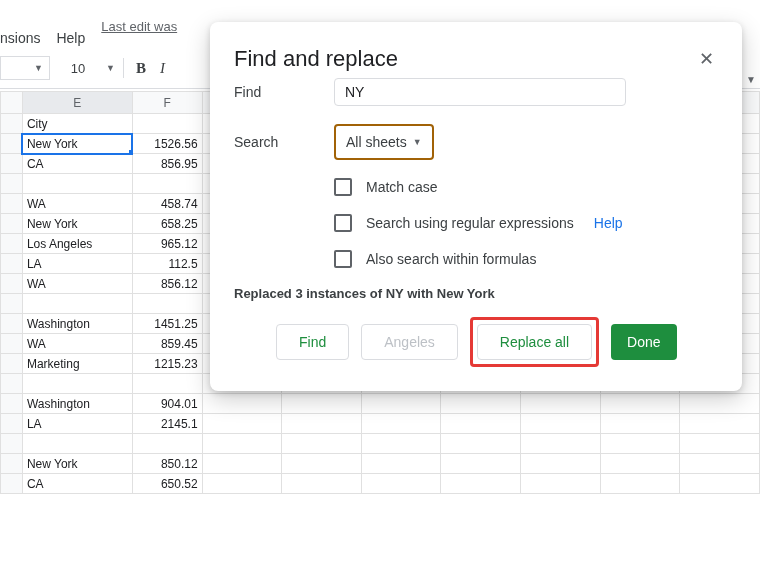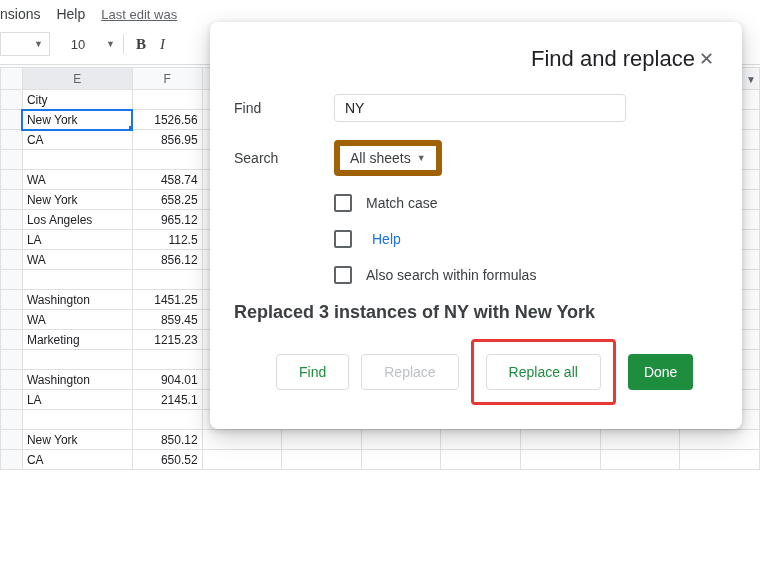--- a/index.html
+++ b/index.html
@@ -21,20 +21,21 @@
     .menubar {
       display: flex;
       align-items: center;
       gap: 16px;
       padding: 6px 0 6px 0;
       font-size: 14px;
       color: #3c4043;
     }
     .menubar .menu-item {
       cursor: pointer;
+      margin-top: 24px;
     }
     .last-edit {
       color: #5f6368;
       text-decoration: underline;
       font-size: 13px;
     }
     
     .toolbar {
       display: flex;
       align-items: center;
@@ -144,23 +145,23 @@
       top: 22px;
       left: 210px;
       width: 532px;
       background: #fff;
       border-radius: 8px;
       box-shadow: 0 2px 6px rgba(0,0,0,0.15), 0 8px 24px rgba(0,0,0,0.2);
       padding: 24px 24px 24px 24px;
     }
     .dialog-header {
       display: flex;
-      justify-content: flex-end;
-      align-items: center;
-      margin-bottom: 22px;
+      justify-content: space-between;
+      align-items: center;
+      margin-bottom: 6px;
     }
     .dialog-title {
       font-size: 22px;
       font-weight: 400;
       color: #202124;
       font-family: "Google Sans", Arial, sans-serif;
     }
     .close-x {
       font-size: 18px;
       color: #5f6368;
@@ -182,21 +183,21 @@
       flex: 0 0 292px;
       height: 28px;
       border: 1px solid #dadce0;
       border-radius: 4px;
       padding: 0 10px;
       font-size: 14px;
       color: #202124;
     }
     .dropdown-btn {
       height: 36px;
-      border: 6px solid #a16207;
+      border: 2px solid #a16207;
       border-radius: 4px;
       padding: 0 10px;
       font-size: 14px;
       color: #3c4043;
       background: #fff;
       display: inline-flex;
       align-items: center;
       gap: 6px;
       cursor: pointer;
     }
@@ -218,21 +219,21 @@
       border-radius: 2px;
       flex-shrink: 0;
     }
     .help-link {
       color: #1a73e8;
       font-size: 14px;
       margin-left: 6px;
       cursor: pointer;
     }
     .status-msg {
-      font-size: 18px;
+      font-size: 13px;
       font-weight: bold;
       color: #3c4043;
       margin-bottom: 16px;
     }
     .btn-row {
       display: flex;
       gap: 12px;
       align-items: center;
       justify-content: flex-start;
       padding-left: 42px;
@@ -259,21 +260,21 @@
     }
     .btn-primary {
       border: none;
       background: #1e8e3e;
       color: #fff;
       padding: 0 16px;
     }
     .highlight-replace-all {
       border: 3px solid #e53935;
       border-radius: 4px;
-      padding: 12px;
+      padding: 4px;
       display: inline-flex;
     }
     .dialog-overflow-caret {
       position: absolute;
       right: -14px;
       top: 52px;
       font-size: 10px;
       color: #5f6368;
     }
   </style>
@@ -565,31 +566,32 @@
     </div>
   </div>
 
   <div class="checkbox-section">
     <div class="checkbox-row">
       <div class="cb"></div>
       <span>Match case</span>
     </div>
     <div class="checkbox-row">
       <div class="cb"></div>
+      <span>Search using regular expressions</span>
       <span class="help-link">Help</span>
     </div>
     <div class="checkbox-row">
       <div class="cb"></div>
       <span>Also search within formulas</span>
     </div>
   </div>
 
   <div class="status-msg">Replaced 3 instances of NY with New York</div>
 
   <div class="btn-row">
     <div class="btn btn-outline">Find</div>
-    <div class="btn btn-outline muted">Replace</div>
+    <div class="btn btn-outline muted">Angeles</div>
     <div class="highlight-replace-all">
       <div class="btn btn-outline">Replace all</div>
     </div>
     <div class="btn btn-primary">Done</div>
   </div>
 </div>
 
 </body></html>

